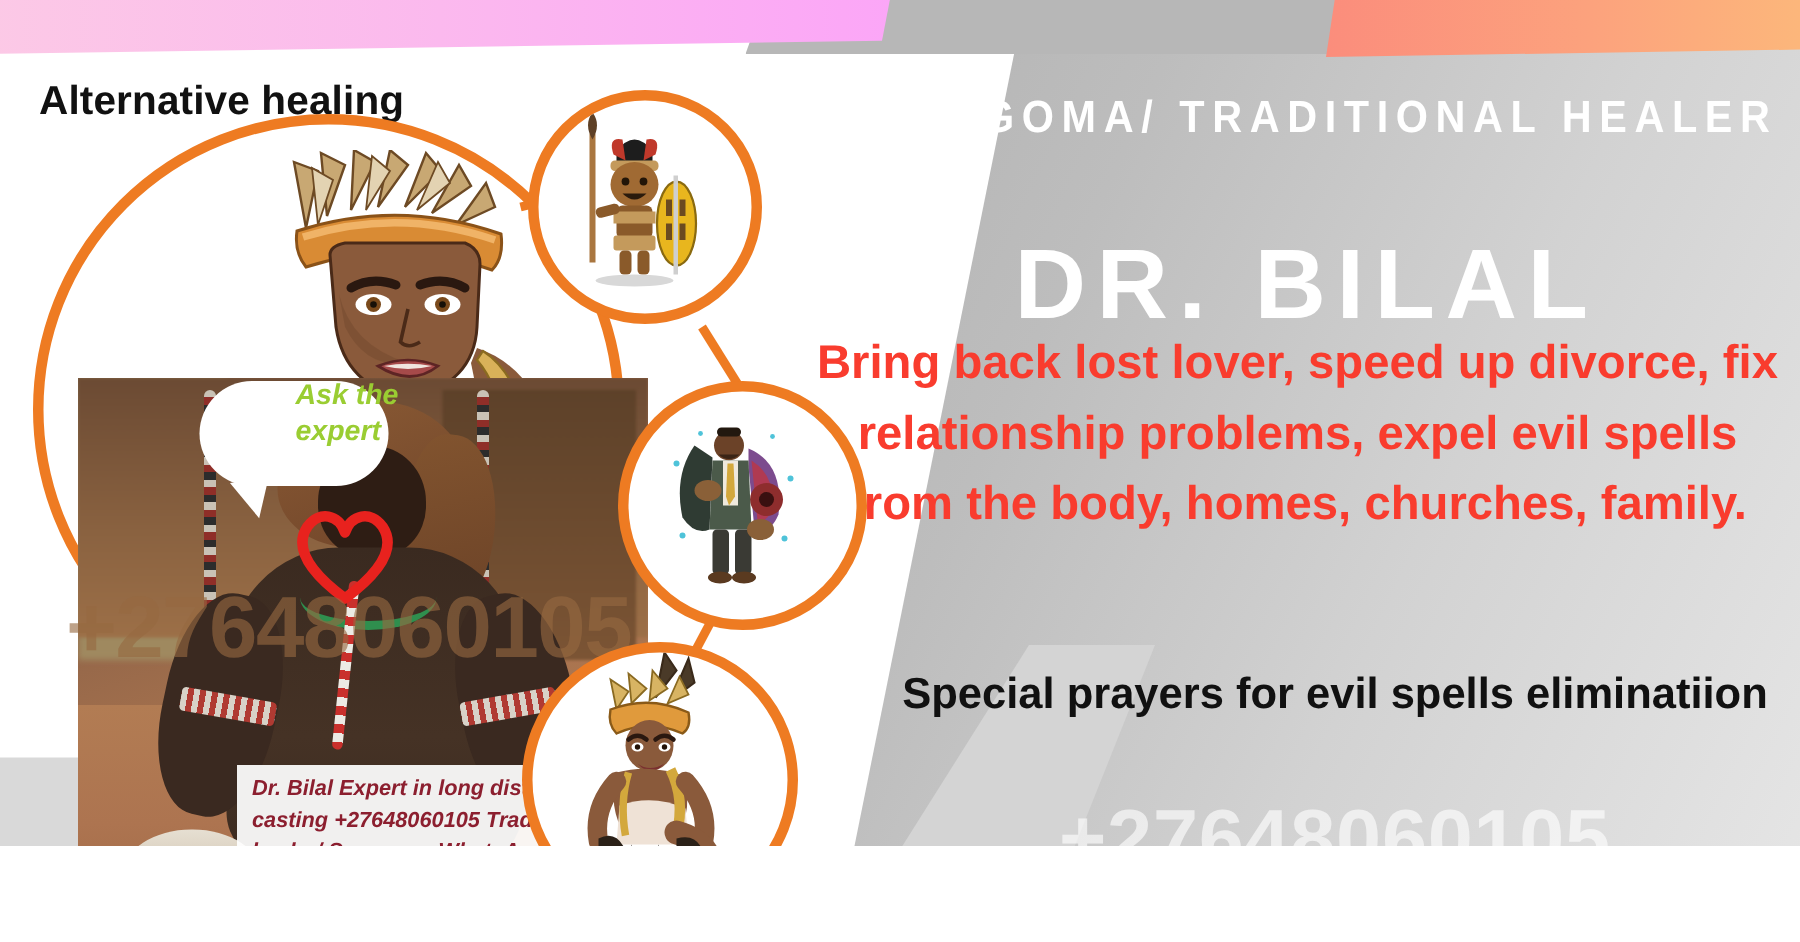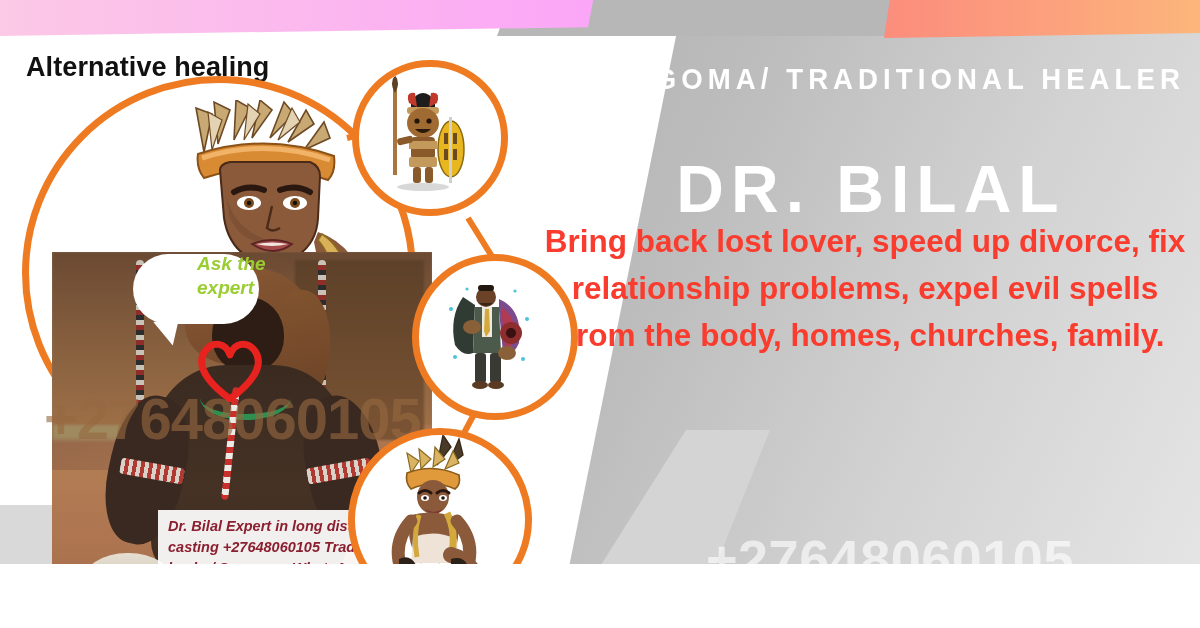--- a/index.html
+++ b/index.html
@@ -474,15 +474,16 @@
         <path d="M84 128 L90 150 L80 148 Z"></path>
       </g>
       <path d="M58 134 L66 152 L52 150 Z" fill="#e8e0d4"></path>
       <path d="M96 134 L104 152 L90 150 Z" fill="#e8e0d4"></path>
     </svg>
   </div>
 
   <div class="kicker">SANGOMA/ TRADITIONAL HEALER</div>
   <div class="brand">DR. BILAL</div>
   <div class="services">Bring back lost lover, speed up divorce, fix relationship problems, expel evil spells from the body, homes, churches, family.</div>
+  <div class="prayer">Special prayers for  evil spells eliminatiion</div>
   <div class="phone-ghost">+27648060105</div>
 
 </div>
 
 </body></html>

